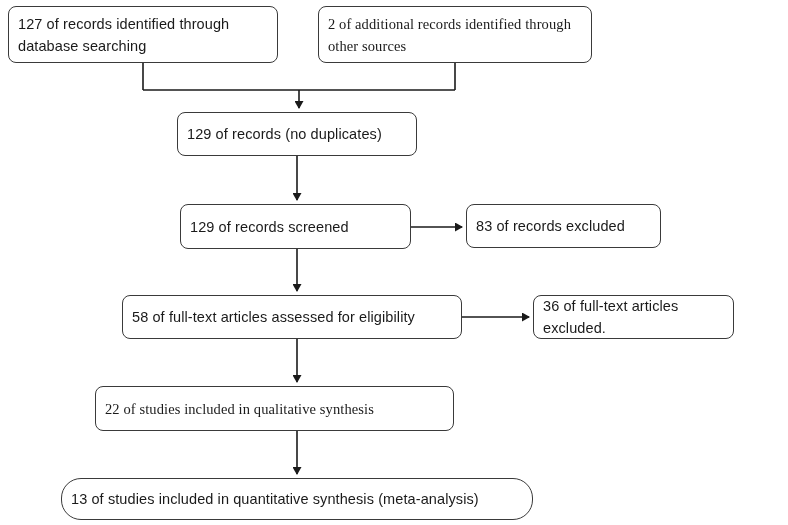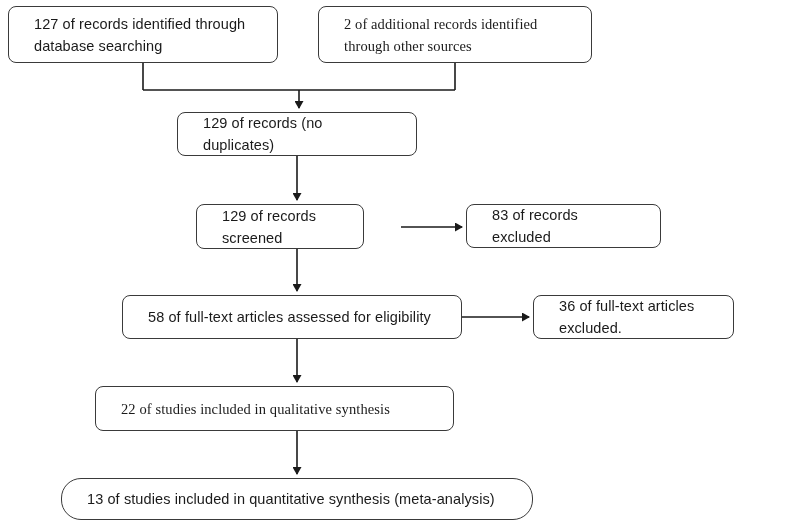--- a/index.html
+++ b/index.html
@@ -24,31 +24,31 @@
     z-index: 1;
   }
   .node {
     position: absolute;
     box-sizing: border-box;
     background: #ffffff;
     border: 1.6px solid #3a3a3a;
     border-radius: 8px;
     display: flex;
     align-items: center;
-    padding: 4px 25px;
+    padding: 4px 9px;
     font-size: 14.5px;
     line-height: 22px;
     color: #1a1a1a;
     z-index: 2;
     letter-spacing: 0.1px;
   }
   .n1 { left: 8px;   top: 6px;   width: 270px; height: 57px; }
   .n2 { left: 318px; top: 6px;   width: 274px; height: 57px; font-family: Liberation Serif, serif; }
   .n3 { left: 177px; top: 112px; width: 240px; height: 44px; }
-  .n4 { left: 196px; top: 204px; width: 168px; height: 45px; }
+  .n4 { left: 180px; top: 204px; width: 231px; height: 45px; }
   .n5 { left: 466px; top: 204px; width: 195px; height: 44px; }
   .n6 { left: 122px; top: 295px; width: 340px; height: 44px; }
   .n7 { left: 533px; top: 295px; width: 201px; height: 44px; }
   .n8 { left: 95px;  top: 386px; width: 359px; height: 45px; font-family: Liberation Serif, serif; }
   .n9 { left: 61px;  top: 478px; width: 472px; height: 42px; border-radius: 20px; }
 </style>
 </head>
 <body>
 
 <div class="canvas">

